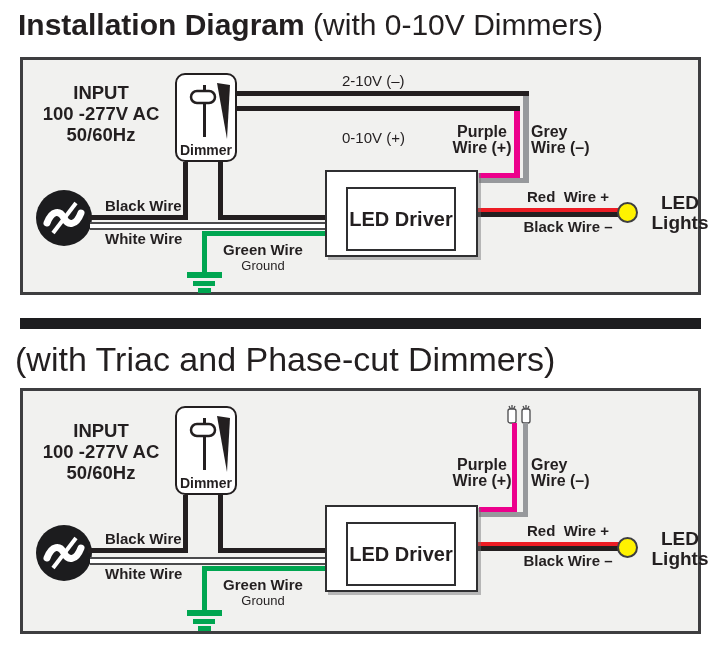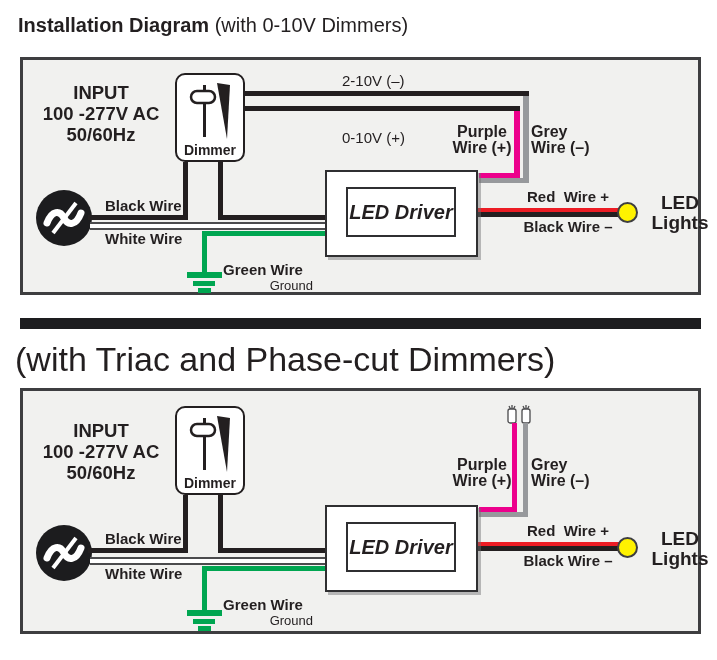--- a/index.html
+++ b/index.html
@@ -1,55 +1,55 @@
 <!DOCTYPE html>
 <html><head>
 <meta charset="utf-8">
 <style>
   html,body{margin:0;padding:0;background:#fff;}
   .canvas{position:relative;width:717px;height:660px;background:#fff;
           font-family:"Liberation Sans",sans-serif;color:#231F20;overflow:hidden;}
   .abs{position:absolute;}
-  .title{position:absolute;left:18px;top:6px;font-size:20px;line-height:38px;white-space:pre;}
+  .title{position:absolute;left:18px;top:6px;font-size:30px;line-height:38px;white-space:pre;}
   .title .b{font-weight:bold;}
   .title2{position:absolute;left:15px;top:340px;font-size:34px;line-height:38px;font-weight:normal;}
   .divider{position:absolute;left:20px;top:318px;width:681px;height:11px;background:#1D1D1F;}
   .panel{position:absolute;left:20px;width:681px;background:#F1F1EF;border:3px solid #3E3E40;box-sizing:border-box;}
   #panel1{top:57px;height:238px;}
   #panel2{top:388px;height:246px;}
 
   .lbl{position:absolute;font-size:15px;font-weight:bold;white-space:pre;line-height:1.05;}
   .lbl.reg{font-weight:normal;}
   .lbl.c{text-align:center;}
   .input-block{position:absolute;width:130px;font-weight:bold;font-size:18.5px;line-height:21px;text-align:center;}
   .twol{position:absolute;width:62px;font-weight:bold;font-size:16px;line-height:16px;}
   .twol.c{text-align:center;}
-  .gnd-label{position:absolute;width:100px;text-align:center;margin-top:20px;}
+  .gnd-label{position:absolute;width:100px;text-align:center;}
   .gnd-label .l1{font-weight:bold;font-size:15px;line-height:16px;}
-  .gnd-label .l2{font-size:13px;line-height:15px;text-align:right;}
+  .gnd-label .l2{font-size:13px;line-height:15px;}
   .ledlights{position:absolute;width:82px;font-weight:bold;font-size:19px;line-height:20px;text-align:center;}
 
   .wire{position:absolute;}
   .blackw{background:#231F20;height:5px;z-index:3;}
   .vleg{position:absolute;background:#231F20;width:5px;z-index:3;}
   .whitew{height:8px;background:#FFFFFF;border-top:2px solid #4B4B4D;border-bottom:2px solid #4B4B4D;box-sizing:border-box;z-index:1;}
   .greenw{background:#00A651;z-index:2;}
   .pinkw{background:#EC008C;z-index:2;}
   .greyw{background:#97999C;z-index:2;}
   .redw{background:#EC1C24;z-index:2;}
   .blackout{background:#231F20;z-index:2;}
 
-  .dimmer{position:absolute;width:70px;height:89px;background:#fff;border:2.5px solid #231F20;
+  .dimmer{position:absolute;width:62px;height:89px;background:#fff;border:2.5px solid #231F20;
           border-radius:10px;box-sizing:border-box;z-index:4;}
   .dimmer .dlabel{position:absolute;bottom:2px;left:0;right:0;text-align:center;font-size:14px;font-weight:bold;}
   .driver{position:absolute;width:153px;height:87px;background:#fff;border:2.5px solid #2F2F31;
           box-shadow:3px 3px 0 rgba(110,110,112,.45);box-sizing:border-box;z-index:4;}
-  .driver .inner{position:absolute;left:19px;top:15px;width:110px;height:50px;border:2px solid #2F2F31;
+  .driver .inner{position:absolute;left:19px;top:15px;width:110px;height:64px;border:2px solid #2F2F31;
           box-sizing:border-box;display:flex;align-items:center;justify-content:center;
-          font-weight:bold;font-size:20px;font-style:italic;}
+          font-weight:bold;font-size:20px;}
   .leddot{position:absolute;width:21px;height:21px;border-radius:50%;background:#FFF200;
           border:2.5px solid #3E3E40;box-sizing:border-box;z-index:4;}
   .gbar{position:absolute;background:#00A651;}
 </style>
 </head>
 <body>
 
 <div class="canvas">
 
   <div class="title"><span class="b">Installation Diagram</span><span> (with 0-10V Dimmers)</span></div>

